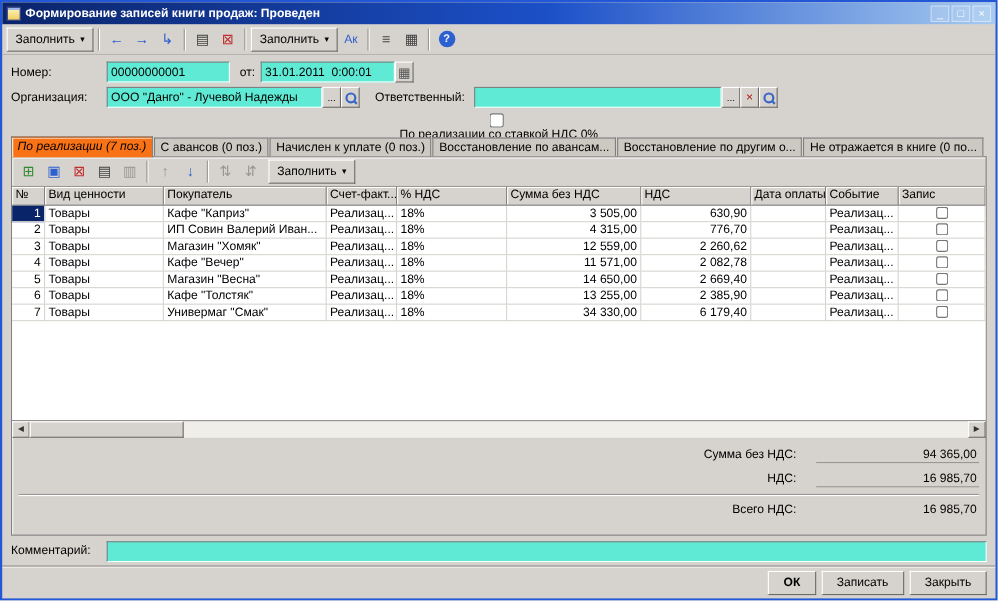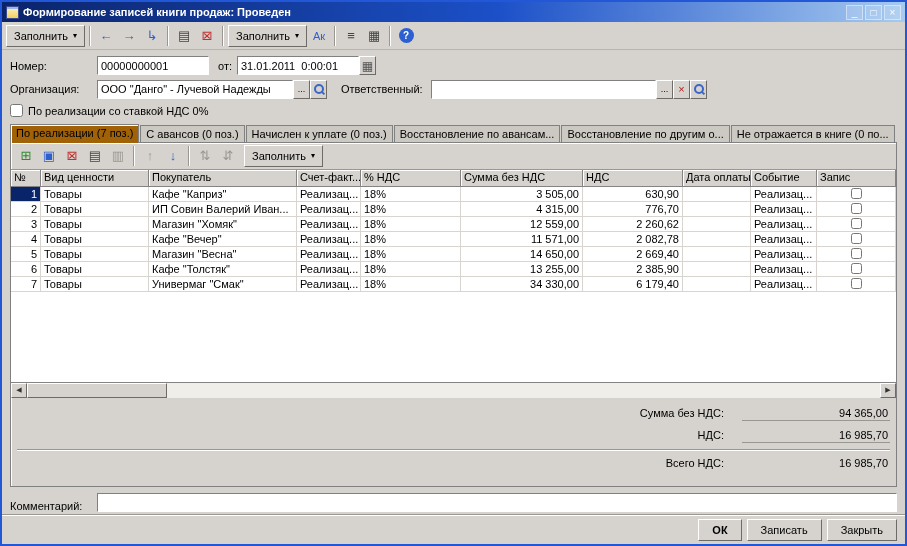--- a/index.html
+++ b/index.html
@@ -29,42 +29,42 @@
   .ibtn.grn { color:#2e8b2e; } .ibtn.red { color:#c03030; } .ibtn.dis { color:#9a9792; }
   .ibtn.drk { color:#444; } .ibtn.sm { font-size:11px; }
   .help { width:15px; height:15px; border-radius:50%; background:#2c5fd0; color:#fff;
           font-size:10px; font-weight:bold; display:flex; align-items:center; justify-content:center; }
   .sep { width:0; height:20px; border-left:1px solid #9a9792; border-right:1px solid #fff; margin:0 3px; }
 
   
   .frow { display:flex; align-items:center; margin:2px 8px; height:20px; font-size:11px; }
   .frow.first { margin-top:6px; }
   .lbl { width:87px; flex:0 0 87px; }
-  .tfield { height:19px; background:#ffffff; border:1px solid; border-color:#808080 #fff #fff #808080;
+  .tfield { height:19px; background:#5eead4; border:1px solid; border-color:#808080 #fff #fff #808080;
             font-size:11px; padding:0 3px; }
   .sq-btn { width:17px; height:19px; flex:0 0 17px; background:#d6d3ce; border:1px solid;
             border-color:#fff #6e6b66 #6e6b66 #fff; font-size:9px; display:flex; align-items:center;
             justify-content:center; }
   .sq-btn.red { color:#b02020; font-size:11px; }
   .lens { position:relative; width:12px; height:12px; }
   .lens::before { content:''; position:absolute; left:1px; top:1px; width:6px; height:6px;
                   border:2px solid #3a66c8; border-radius:50%; }
   .lens::after { content:''; position:absolute; left:8px; top:9px; width:4px; height:2px;
                  background:#3a66c8; transform:rotate(45deg); }
   .calglyph { font-size:12px; color:#555; line-height:12px; }
   .chkrow input { width:13px; height:13px; margin-right:5px; }
-  .chkrow { height:16px; }
+  .chkrow { height:16px;flex-direction:column; }
 
   
   .tabs { display:flex; align-items:flex-end; margin:3px 8px 0; height:19px; font-size:11px;
           position:relative; z-index:2; }
   .tab { padding:2px 5px 1px; height:17px; background:#ccc8c2; border:1px solid #808080;
          border-bottom:none; margin-right:1px; white-space:nowrap; overflow:hidden; }
-  .tab.active { background:#a16207; height:19px; box-shadow:inset 1px 1px 0 #fff; margin-bottom:-1px;
-                z-index:3; position:relative; }
+  .tab.active { background:#f97316; height:19px; box-shadow:inset 1px 1px 0 #fff; margin-bottom:-1px;
+                z-index:3; position:relative;font-style:italic; }
 
   
   .panel { margin:0 8px; flex:0 0 345px; height:345px; border:1px solid #808080;
            box-shadow:inset 1px 1px 0 #fff; background:#d6d3ce; display:flex; flex-direction:column; }
   .sec-tb { height:26px; flex:0 0 26px; display:flex; align-items:center; gap:1px; padding:2px 4px; }
 
   .grid { flex:0 0 213px; height:213px; background:#fff; border-top:1px solid #9a9792;
           overflow:hidden; display:flex; flex-direction:column; }
   .ghead { display:flex; height:17px; flex:0 0 17px; background:#d6d3ce; font-size:11px; }
   .hcell { padding:1px 3px; border-right:1px solid #848284; border-bottom:1px solid #848284;
@@ -91,21 +91,21 @@
 
   .totals { flex:1; font-size:11px; padding:4px 6px 0; }
   .total-line { display:flex; justify-content:flex-end; align-items:center; height:22px; }
   .tlabel { margin-right:18px; }
   .tlabel.bold { font-weight:normal; }
   .tvalue { width:148px; text-align:right; border-bottom:1px solid #9a9792; padding:2px 2px 1px; }
   .tvalue.nob { border-bottom:none; }
   .tsep { border-top:1px solid #9a9792; border-bottom:1px solid #fff; margin:3px 0 1px; }
 
   
-  .comment-row { display:flex; align-items:flex-end; margin:4px 8px 2px; height:22px; font-size:11px; }
+  .comment-row { display:flex; align-items:center; margin:4px 8px 2px; height:22px; font-size:11px; }
   .comment-row .tfield { flex:1; }
   .footer { margin-top:auto; height:30px; flex:0 0 30px; border-top:1px solid #9a9792;
             box-shadow:inset 0 1px 0 #fff; display:flex; align-items:center;
             justify-content:flex-end; gap:5px; padding:0 8px; }
   .btn { height:22px; padding:0 13px; background:#d6d3ce; border:1px solid;
          border-color:#fff #6e6b66 #6e6b66 #fff; font-size:11px; }
   .btn.default { font-weight:bold; }
 </style>
 </head>
 <body>

